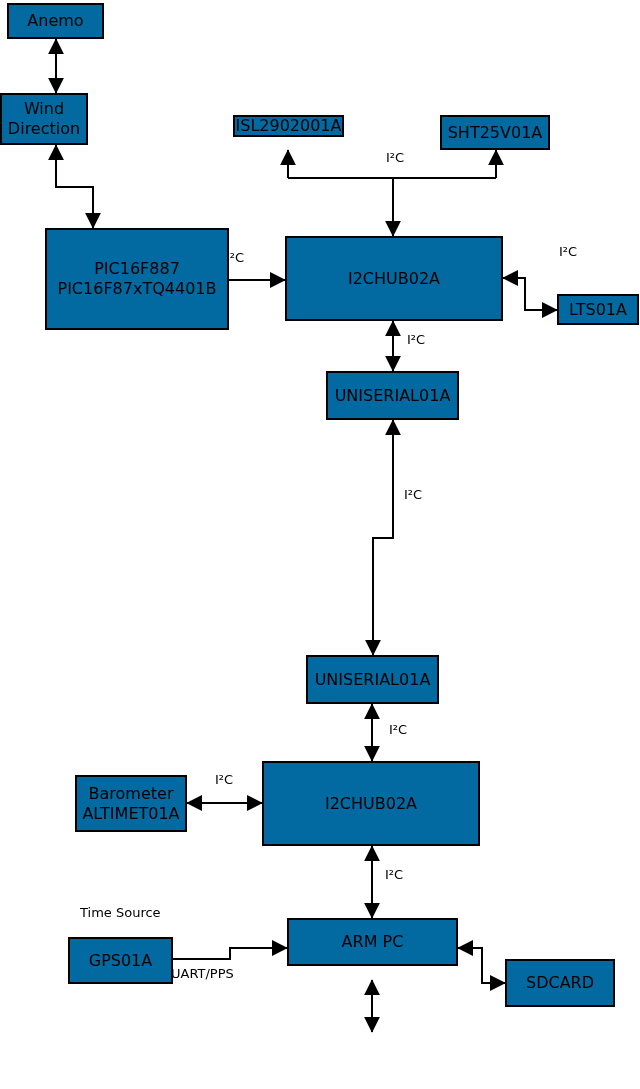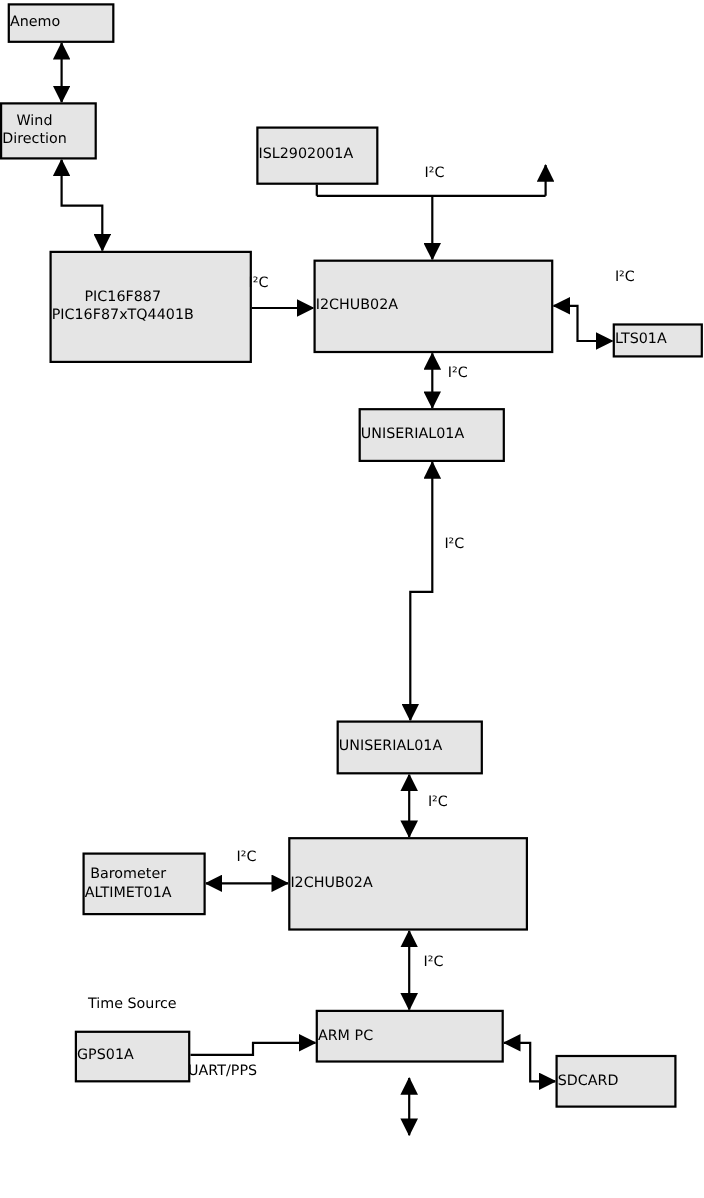--- a/index.html
+++ b/index.html
@@ -14,26 +14,26 @@
   }
   .edges {
     position: absolute;
     left: 0; top: 0;
     width: 640px; height: 1089px;
   }
   .node {
     position: absolute;
     box-sizing: border-box;
     border: 2px solid #000000;
-    background: #e5e5e5;
+    background: #0369a1;
     display: flex;
     align-items: center;
-    justify-content: flex-start;
+    justify-content: center;
     text-align: center;
-    font-size: 13px;
+    font-size: 16px;
     line-height: 1.25;
   }
   .node span { white-space: pre-line; }
   .elabel {
     position: absolute;
     font-size: 13px;
     line-height: 1.1;
     white-space: nowrap;
   }
 </style>
@@ -75,22 +75,25 @@
     <span>Anemo</span>
   </div>
   <div class="node" style="left:0; top:93px; width:88px; height:52px;">
     <span>Wind
 Direction</span>
   </div>
   <div class="node" style="left:1px; top:228px; width:184px; height:102px;margin-left:44px;">
     <span>PIC16F887
 PIC16F87xTQ4401B</span>
   </div>
-  <div class="node" style="left:233px; top:115px; width:111px; height:53px;">
+  <div class="node" style="left:233px; top:115px; width:111px; height:22px;">
     <span>ISL2902001A</span>
+  </div>
+  <div class="node" style="left:440px; top:115px; width:110px; height:35px;">
+    <span>SHT25V01A</span>
   </div>
   <div class="node" style="left:285px; top:236px; width:218px; height:85px;">
     <span>I2CHUB02A</span>
   </div>
   <div class="node" style="left:557px; top:294px; width:82px; height:31px;">
     <span>LTS01A</span>
   </div>
   <div class="node" style="left:326px; top:371px; width:133px; height:49px;">
     <span>UNISERIAL01A</span>
   </div>

